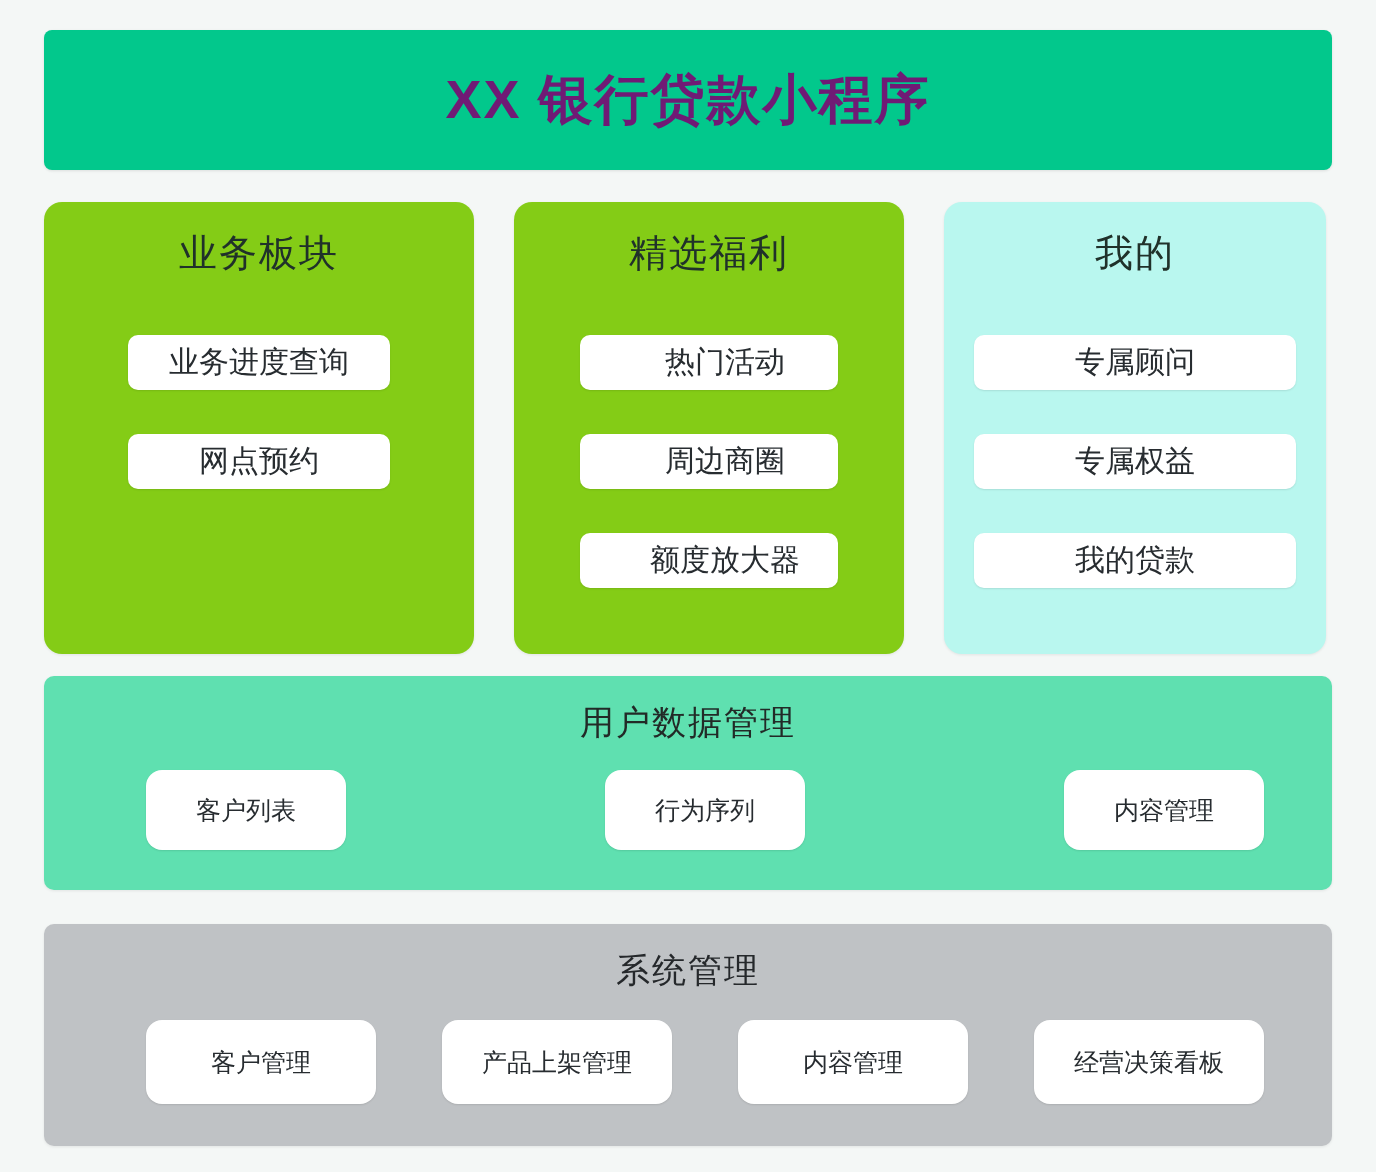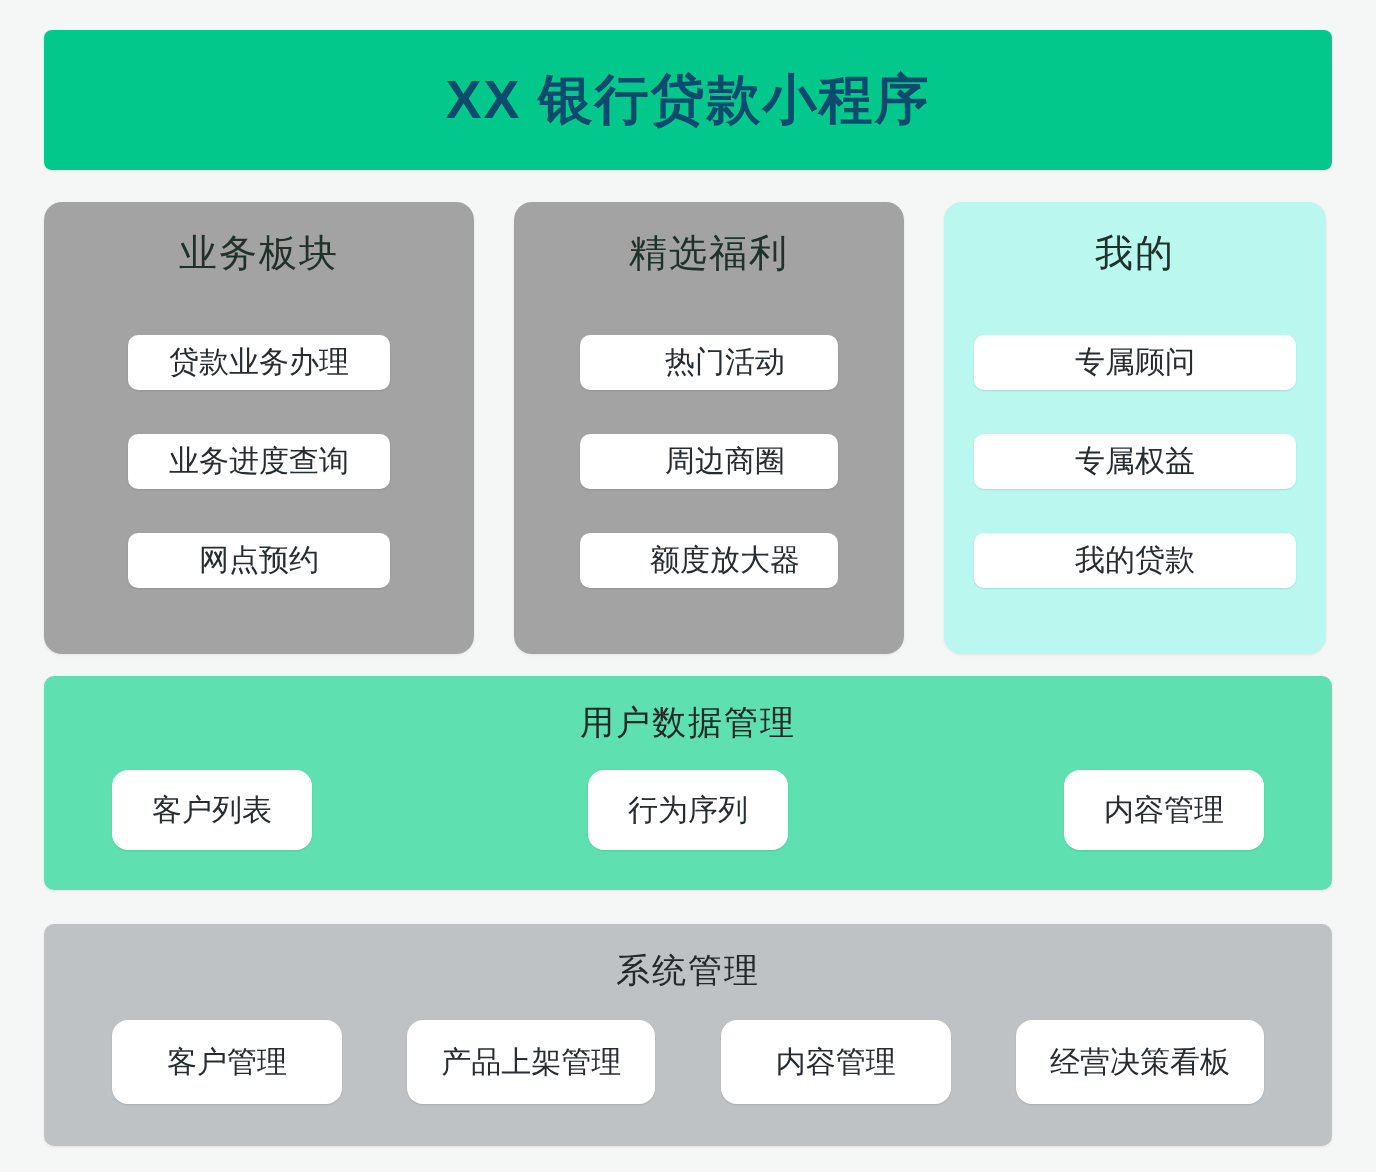--- a/index.html
+++ b/index.html
@@ -19,38 +19,38 @@
     width: 1288px; height: 140px;
     background: #02c88c;
     border-radius: 8px;
     display: flex; align-items: center; justify-content: center;
     margin-bottom: 32px;
     box-shadow: 0 1px 3px rgba(0,0,0,0.10);
   }
   .banner-title {
     font-size: 54px;
     font-weight: 700;
-    color: #0c4a6e;
+    color: #701a75;
     letter-spacing: 2px;
   }
 
   
   .columns {
     display: flex;
     gap: 40px;
     height: 452px;
     margin-bottom: 22px;
   }
   .card {
     border-radius: 18px;
     padding-top: 18px;
     display: flex; flex-direction: column; align-items: center;
     box-shadow: 0 1px 3px rgba(0,0,0,0.08);
   }
-  .card-green { background: #a3a3a3; }
+  .card-green { background: #84cc16; }
   .card-cyan  { background: #b9f7ef; }
   .card-1 { width: 430px; }
   .card-2 { width: 390px; }
   .card-3 { width: 382px; text-align: center; }
   .card-title {
     font-size: 38px;
     font-weight: 500;
     color: #20312a;
     margin-top: 8px;
     letter-spacing: 2px;
@@ -106,41 +106,41 @@
     align-items: center;
     flex: 1;
     padding: 0 68px 16px 68px;
   }
   .band-userdata .band-pill { width: 200px; height: 80px; }
   .band-system  .band-pill { min-width: 230px; height: 84px; padding: 0 34px; }
   .band-pill {
     background: #ffffff;
     border-radius: 16px;
     display: flex; align-items: center; justify-content: center;
-    font-size: 30px;
+    font-size: 25px;
     color: #272c30;
     white-space: nowrap;
     box-shadow: 0 1px 2px rgba(0,0,0,0.10);
+    margin-left: 34px;
   }
 </style>
 </head>
 <body>
 
 <div class="page">
 
   <div class="banner">
     <div class="banner-title">XX 银行贷款小程序</div>
   </div>
 
   <div class="columns">
 
     <div class="card card-green card-1">
       <div class="card-title">业务板块</div>
       <div class="card-items">
-        <div class="pill">贷款业务办理</div>
         <div class="pill">业务进度查询</div>
         <div class="pill">网点预约</div>
       </div>
     </div>
 
     <div class="card card-green card-2">
       <div class="card-title">精选福利</div>
       <div class="card-items">
         <div class="pill">热门活动</div>
         <div class="pill">周边商圈</div>

